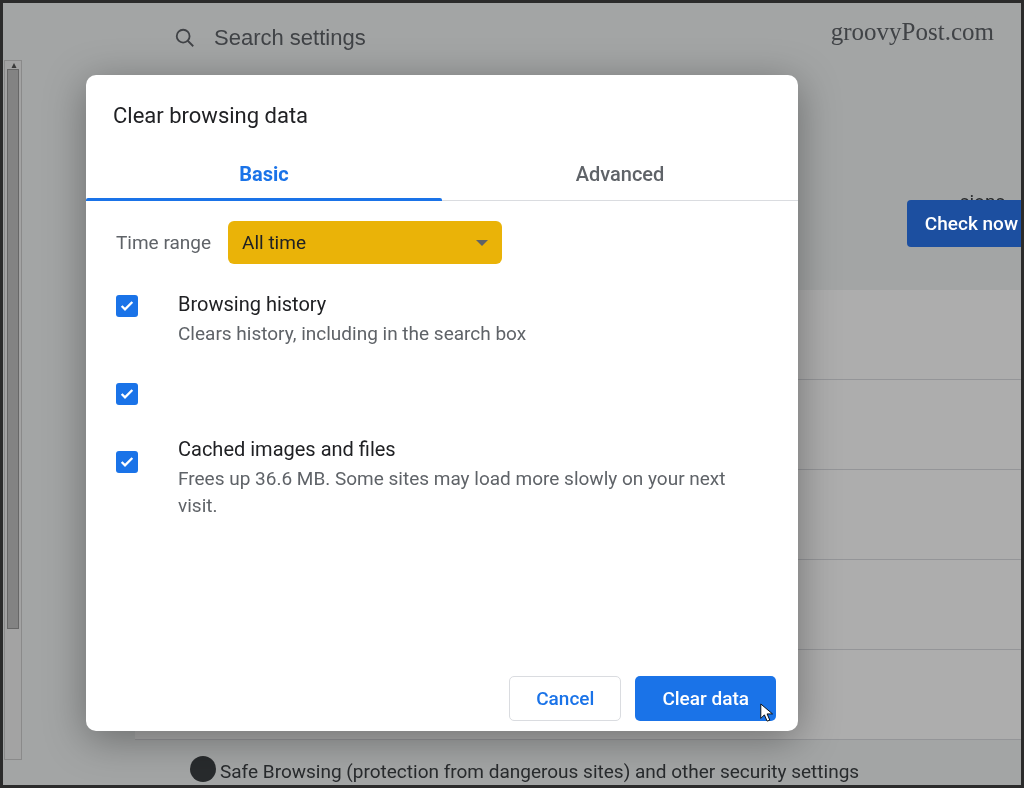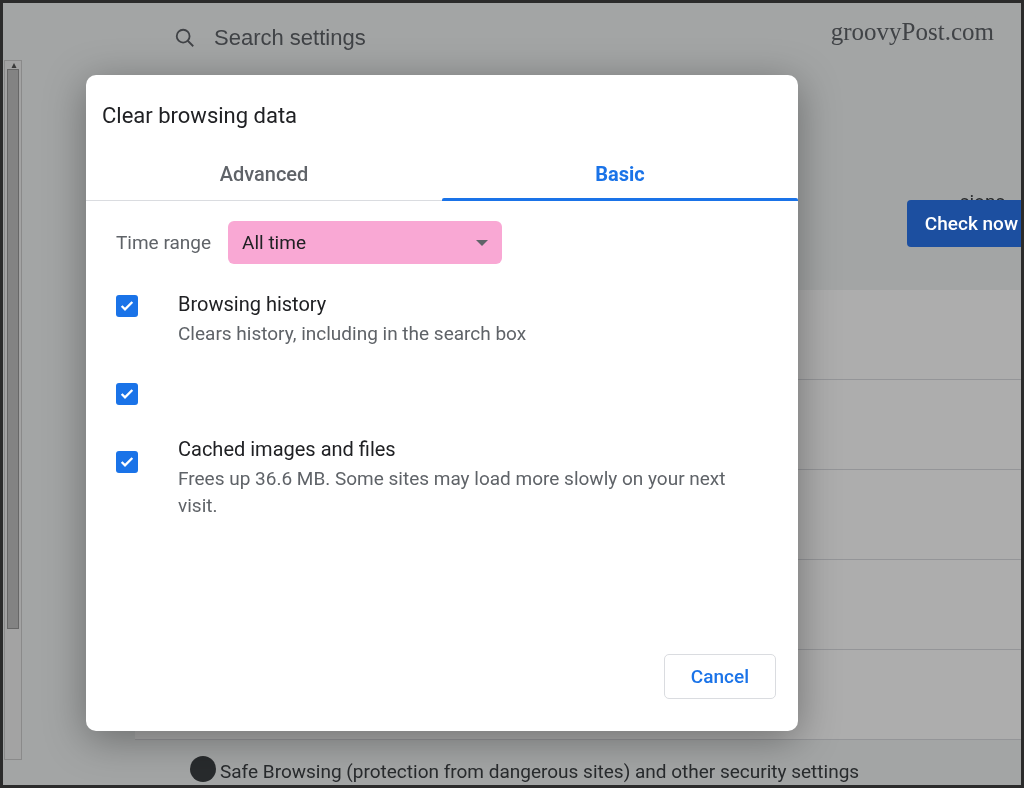--- a/index.html
+++ b/index.html
@@ -140,21 +140,21 @@
       background: #fff;
       border-radius: 10px;
       box-shadow: 0 8px 40px rgba(0,0,0,0.35);
       z-index: 10;
       display: flex;
       flex-direction: column;
     }
     .dialog-title {
       font-size: 22px;
       color: #202124;
-      padding: 28px 30px 20px 16px;
+      padding: 28px 30px 20px 27px;
     }
     .tabs {
       display: flex;
       border-bottom: 1px solid #dadce0;
     }
     .tab {
       flex: 1;
       text-align: center;
       padding: 14px 0;
       font-size: 20px;
@@ -183,21 +183,21 @@
       display: flex;
       align-items: center;
       margin-bottom: 28px;
       column-gap: 17px;
     }
     .range-label {
       font-size: 19px;
       color: #5f6368;
     }
     .select {
-      background: #f9a8d4;
+      background: #eab308;
       border-radius: 6px;
       padding: 10px 14px;
       width: 274px;
       display: flex;
       justify-content: space-between;
       align-items: center;
       cursor: pointer;
       font-size: 19px;
       color: #202124;
     }
@@ -227,21 +227,21 @@
       font-size: 20px;
       color: #202124;
       margin-bottom: 4px;
     }
     .check-text .t2 {
       font-size: 19px;
       color: #5f6368;
       line-height: 1.45;
     }
     .footer {
-      padding: 14px 22px 32px 22px;
+      padding: 14px 22px 10px 22px;
       display: flex;
       justify-content: flex-end;
       column-gap: 14px;
     }
     .btn {
       font-size: 19px;
       font-weight: 500;
       padding: 10px 26px;
       border-radius: 5px;
       cursor: pointer;
@@ -304,22 +304,22 @@
 </div>
 
 <div class="dim-overlay"></div>
 
 <div class="check-now" style="z-index:6">Check now</div>
 
 <div class="dialog">
   <div class="dialog-title">Clear browsing data</div>
 
   <div class="tabs">
+    <div class="tab active">Basic</div>
     <div class="tab">Advanced</div>
-    <div class="tab active">Basic</div>
   </div>
 
   <div class="body">
     <div class="range-row">
       <span class="range-label">Time range</span>
       <div class="select">
         <span>All time</span>
         <span class="tri"></span>
       </div>
     </div>
@@ -354,16 +354,22 @@
       </div>
       <div class="check-text">
         <div class="t1">Cached images and files</div>
         <div class="t2">Frees up 36.6 MB. Some sites may load more slowly on your next visit.</div>
       </div>
     </div>
   </div>
 
   <div class="footer">
     <div class="btn cancel">Cancel</div>
+    <div class="btn primary">
+      <span>Clear data</span>
+      <svg class="cursor" viewBox="0 0 20 24">
+        <path d="M2 2 L2 18 L6 14 L9 21 L12 20 L9 13 L15 13 Z" fill="#fff" stroke="#000" stroke-width="1"></path>
+      </svg>
+    </div>
   </div>
 </div>
 
 <div class="border-frame"></div>
 
 </body></html>

